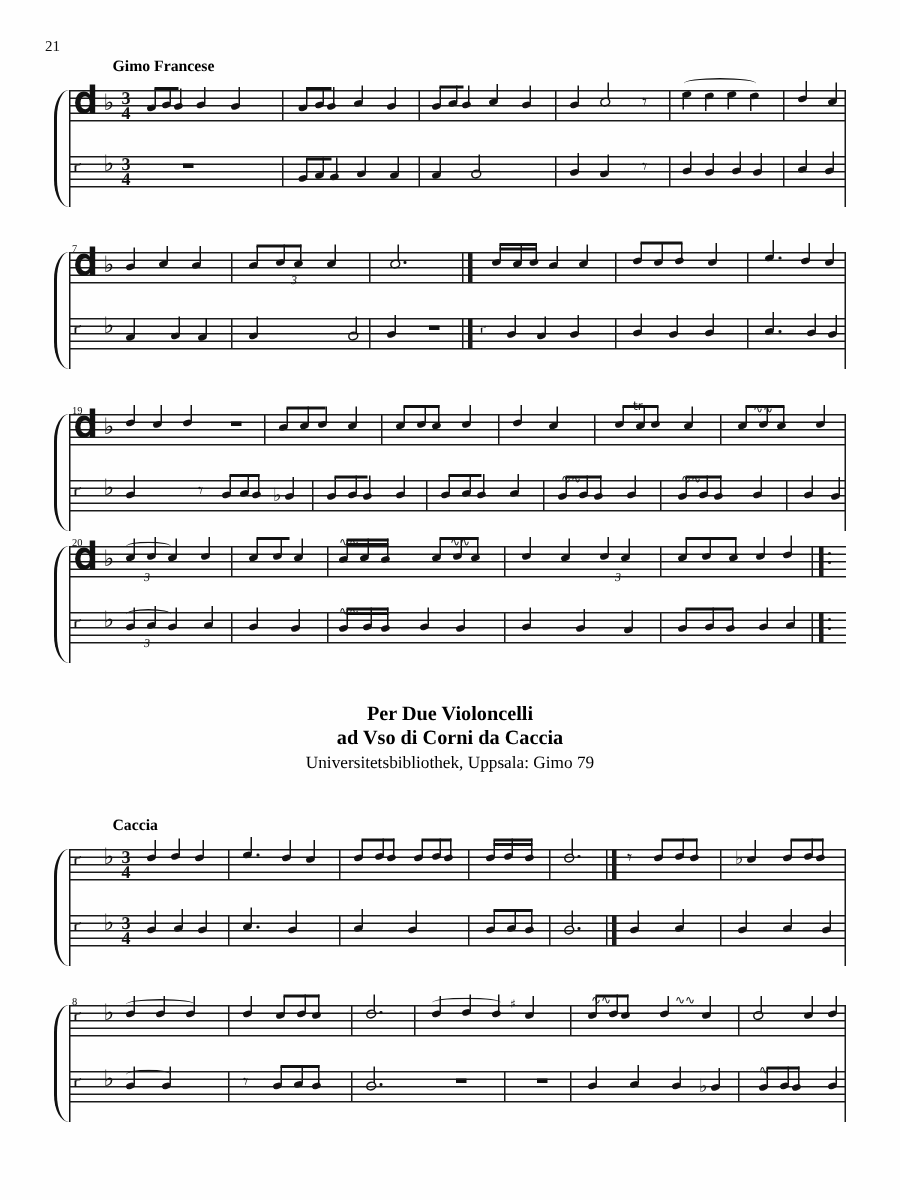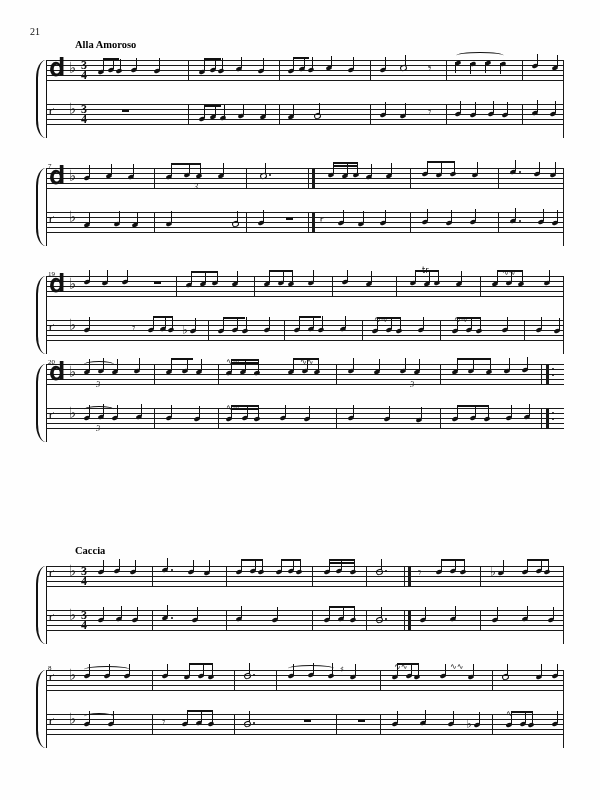--- a/index.html
+++ b/index.html
@@ -240,21 +240,21 @@
     margin-top: 1px;
   }
 </style>
 </head>
 <body>
 
 <div class="page">
 
   <div class="page-number">21</div>
 
-  <div class="tempo" style="left:75px; top:39px;">Alla Amoroso</div>
+  <div class="tempo" style="left:75px; top:39px;">Gimo Francese</div>
 
   <div class="system" style="top:52px;">
     <div class="brace"></div>
     <div class="sys-barline"></div>
 
     <div class="stave-wrap">
       <div class="stave">
         <div class="ln"></div>
           <div class="ln"></div>
           <div class="ln"></div>
@@ -829,20 +829,23 @@
       <div class="nh" style="left:488px; top:15px;"></div>
         <div class="stem" style="left:493px; top:4px; height:12px;"></div>
       <div class="bar" style="left:505px;"></div>
       <div class="bar thick" style="left:510px;"></div>
       <div class="dot" style="left:516px; top:12px; width:2.4px; height:2.4px;"></div>
       <div class="dot" style="left:516px; top:18px; width:2.4px; height:2.4px;"></div>
     </div>
   </div>
 
   <div class="titleblock" style="top:468px;">
+    <div class="title-line">Per Due Violoncelli</div>
+    <div class="title-line">ad Vso di Corni da Caccia</div>
+    <div class="subtitle-line">Universitetsbibliothek, Uppsala: Gimo 79</div>
   </div>
 
   <div class="tempo" style="left:75px; top:545px;">Caccia</div>
 
   <div class="system" style="top:558px;">
     <div class="brace"></div>
     <div class="sys-barline"></div>
 
     <div class="stave-wrap">
       <div class="stave">

